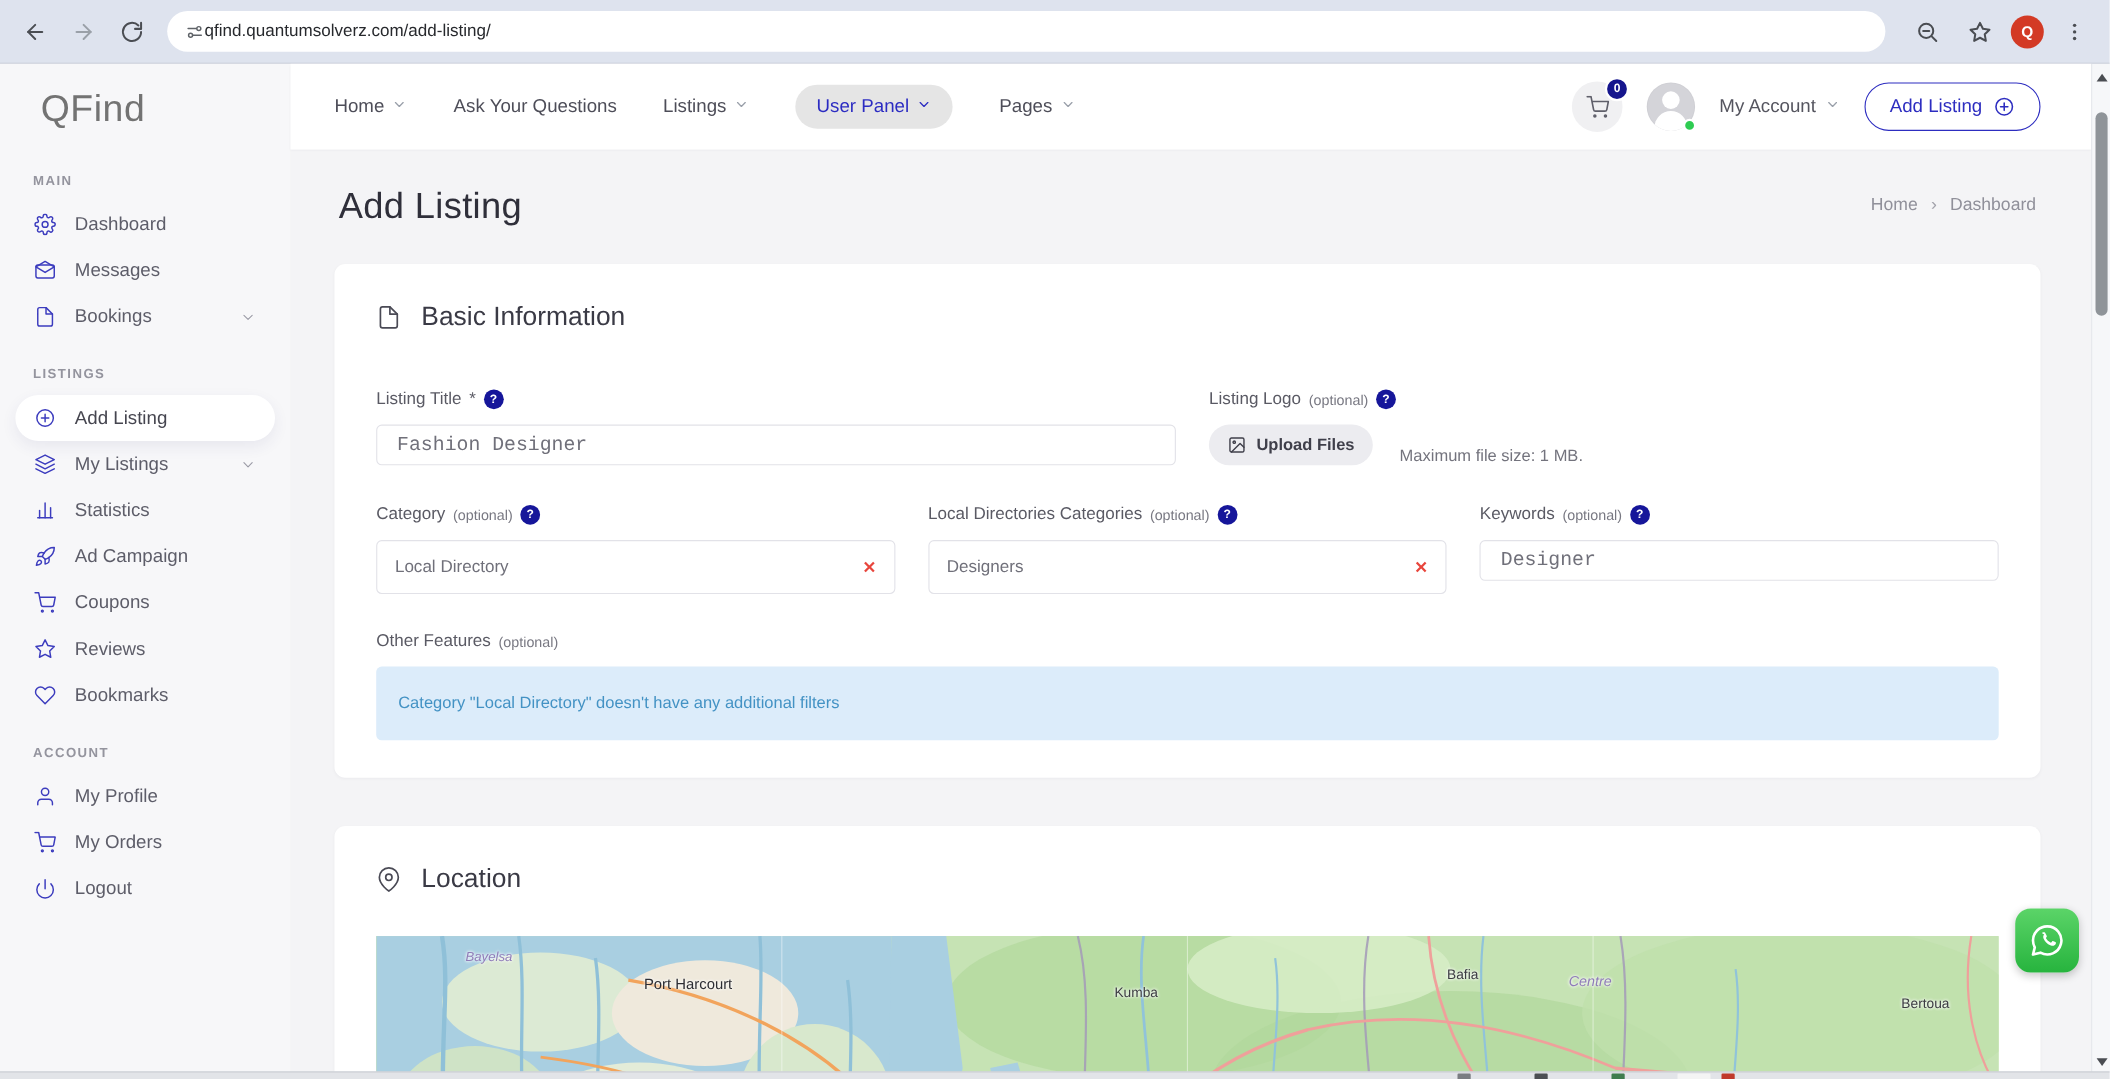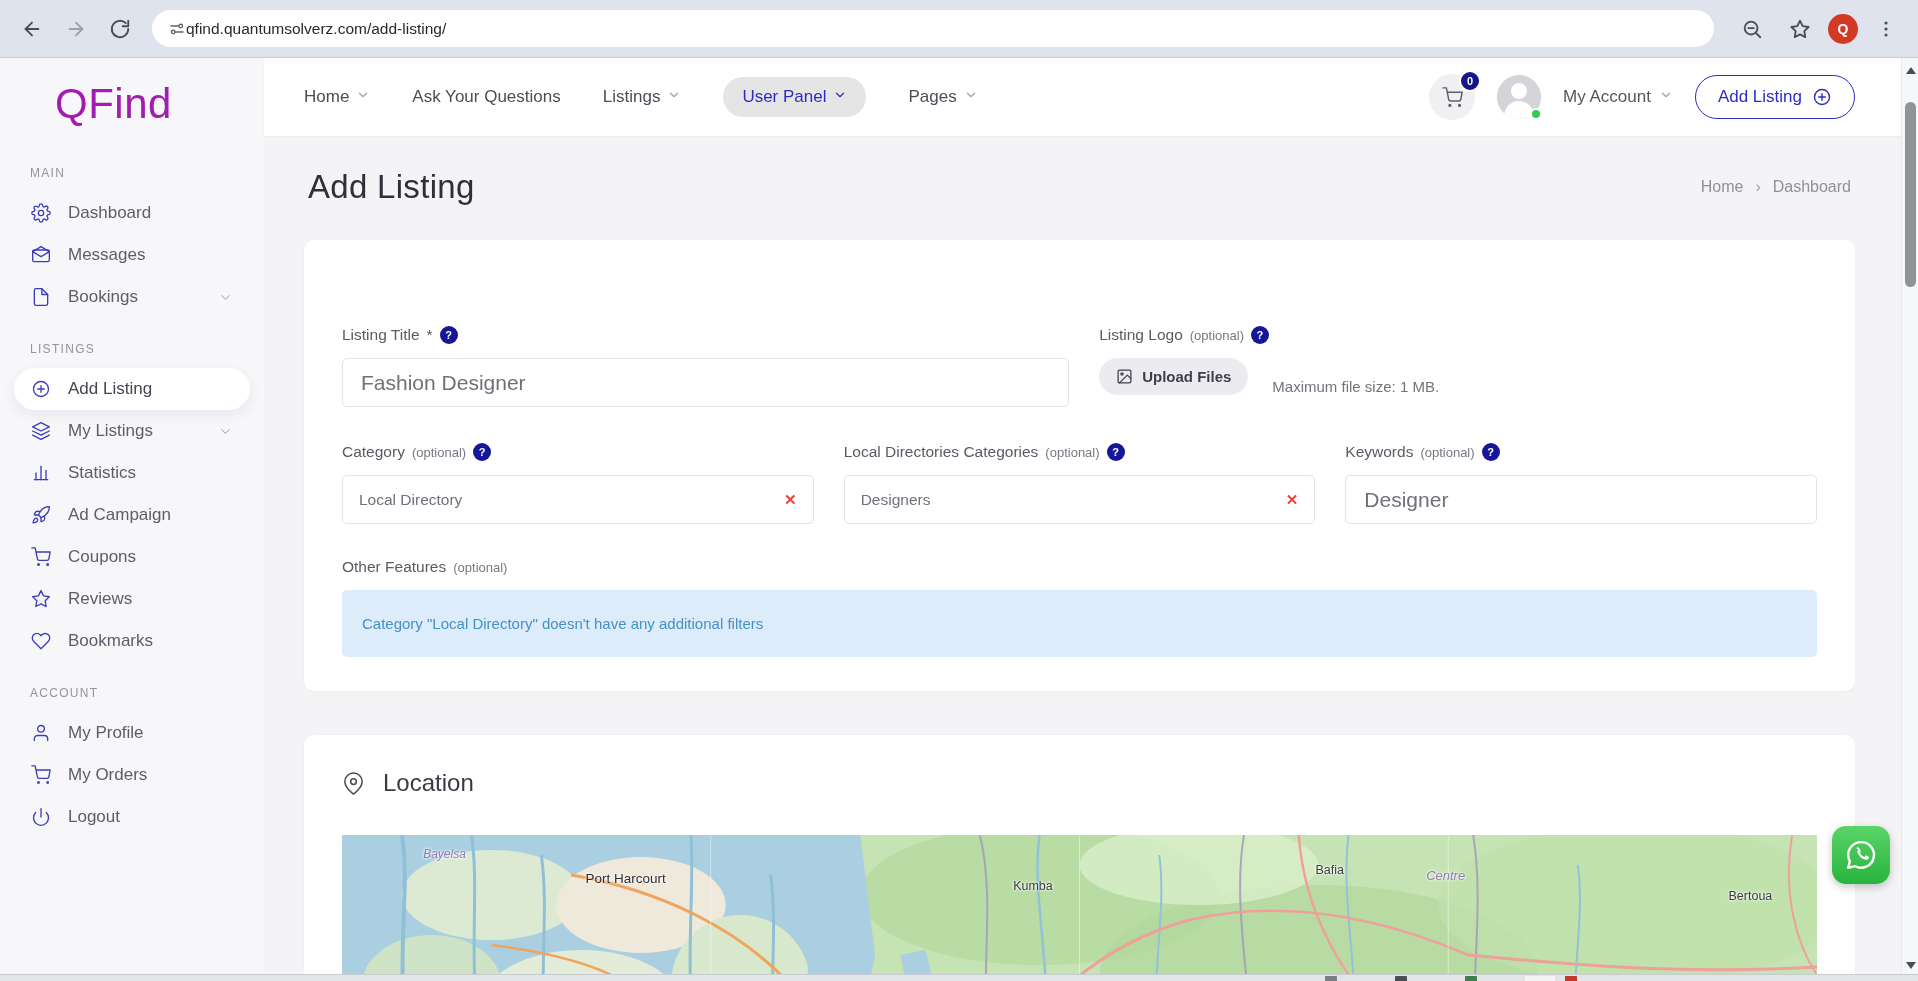--- a/index.html
+++ b/index.html
@@ -17,23 +17,23 @@
   .urlbar .site-ic svg { width:18px; height:18px; stroke:currentColor; fill:none; stroke-width:1.8; stroke-linecap:round; }
   .url-text { font-size:15.5px; color:#27292d; }
   .chrome-right { display:flex; align-items:center; gap:8px; margin-left:6px; }
   .avatar-q { width:30px; height:30px; border-radius:50%; background:#d33a25; color:#fff; font-size:14px; font-weight:bold; display:flex; align-items:center; justify-content:center; }
 
   
   .page { display:flex; height:923px; }
 
   
   .sidebar { width:264px; background:#f7f7f9; flex:0 0 auto; overflow:hidden; }
-  .brand { font-size:42px; color:#a21caf; padding:22px 0 10px 55px; letter-spacing:.5px; }
+  .brand { font-size:34px; color:#737373; padding:22px 0 10px 37px; letter-spacing:.5px; }
   .menu { padding:4px 14px 0 14px; }
-  .menu-heading { font-size:12px; font-weight:normal; color:#94949e; letter-spacing:1.3px; margin:24px 16px 12px 16px; }
+  .menu-heading { font-size:12px; font-weight:bold; color:#94949e; letter-spacing:1.3px; margin:24px 16px 12px 16px; }
   .menu-item { display:flex; align-items:center; gap:17px; padding:11px 17px; border-radius:26px; color:#5d5d69; font-size:17px; cursor:pointer; }
   .menu-item .mi-ic { width:20px; height:20px; color:#3c3cbe; flex:0 0 auto; display:flex; }
   .menu-item svg { width:20px; height:20px; stroke:currentColor; fill:none; stroke-width:1.6; stroke-linecap:round; stroke-linejoin:round; }
   .menu-item.active { background:#fff; box-shadow:0 5px 14px rgba(50,50,110,.08); color:#45454f; }
   .menu-item .chev { margin-left:auto; color:#9a9aa5; display:flex; }
   .menu-item .chev svg { width:15px; height:15px; }
 
   
   .main { flex:1; display:flex; flex-direction:column; background:#f4f4f6; min-width:0; }
   .topnav { height:78px; background:#fff; display:flex; align-items:center; padding:0 46px 0 40px; box-shadow:0 1px 2px rgba(30,30,60,.05); flex:0 0 auto; }
@@ -65,21 +65,21 @@
 
   .card { background:#fff; border-radius:10px; box-shadow:0 1px 3px rgba(20,20,50,.04); padding:34px 38px; margin-bottom:44px; }
   .card-title { display:flex; align-items:center; gap:18px; font-size:24px; color:#3a3a45; font-weight:500; }
   .card-title svg { width:23px; height:23px; stroke:#4a4a55; fill:none; stroke-width:1.6; stroke-linecap:round; stroke-linejoin:round; }
 
   .form-row1 { display:grid; grid-template-columns:49.3% 1fr; column-gap:30px; margin-top:52px; }
   .form-row2 { display:grid; grid-template-columns:1fr 1fr 1fr; column-gap:30px; margin-top:36px; }
   .field-label { display:flex; align-items:center; gap:7px; font-size:15.5px; color:#5a5a64; margin-bottom:14px; }
   .opt { font-size:13px; color:#787882; }
   .help-badge { width:18px; height:18px; border-radius:50%; background:#16169a; color:#fff; font-size:11px; font-weight:bold; display:flex; align-items:center; justify-content:center; cursor:pointer; }
-  .text-input { width:100%; height:49px; border:1px solid #e2e2e8; border-radius:5px; padding:0 18px; font-size:21px; color:#70707a; background:#fff; font-family:Liberation Sans, sans-serif; outline:none; }
+  .text-input { width:100%; height:37px; border:1px solid #e2e2e8; border-radius:5px; padding:0 18px; font-size:18px; color:#70707a; background:#fff; font-family:Liberation Mono, monospace; outline:none; }
   .select-box { width:100%; height:49px; border:1px solid #e2e2e8; border-radius:5px; padding:0 16px; display:flex; align-items:center; justify-content:space-between; font-size:15.5px; color:#70707a; background:#fff; cursor:pointer; }
   .clear-x { color:#e8453c; font-weight:bold; font-size:15px; cursor:pointer; }
 
   .logo-field-row { display:flex; align-items:flex-end; gap:24px; margin-top:4px; }
   .upload-btn { display:flex; align-items:center; gap:9px; background:#ececf0; border:none; border-radius:19px; padding:10px 17px; font-size:15px; font-weight:bold; color:#3f3f4a; cursor:pointer; font-family:inherit; }
   .upload-btn svg { width:17px; height:17px; stroke:currentColor; fill:none; stroke-width:1.8; stroke-linecap:round; stroke-linejoin:round; }
   .upload-hint { font-size:15px; color:#73737d; }
 
   .other-features { margin-top:34px; }
   .info-alert { margin-top:14px; background:#dcecfa; border-radius:5px; padding:25px 20px; font-size:15px; color:#4392c4; }
@@ -392,20 +392,27 @@
         <div class="page-head">
           <h1 class="page-title">Add Listing</h1>
           <div class="breadcrumb">
             <span>Home</span>
             <span class="sep">›</span>
             <span>Dashboard</span>
           </div>
         </div>
 
         <section class="card">
+          <div class="card-title">
+            <svg viewBox="0 0 24 24">
+                <path d="M13 2H6a2 2 0 0 0-2 2v16a2 2 0 0 0 2 2h12a2 2 0 0 0 2-2V9z"></path>
+                <path d="M13 2v7h7"></path>
+              </svg>
+            <span>Basic Information</span>
+          </div>
 
           <div class="form-row1">
             <div class="field">
               <div class="field-label">
                 <span>Listing Title</span>
                 <span>*</span>
                 <span class="help-badge">?</span>
               </div>
               <input class="text-input" type="text" value="Fashion Designer" style="">
             </div>

